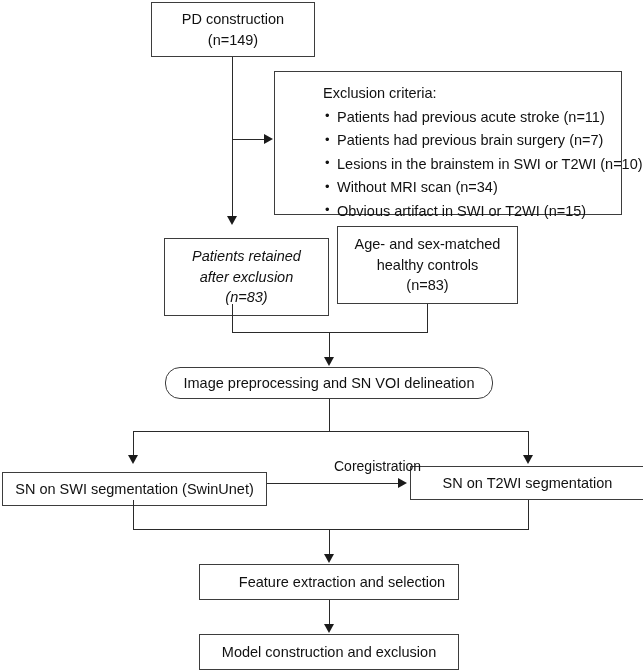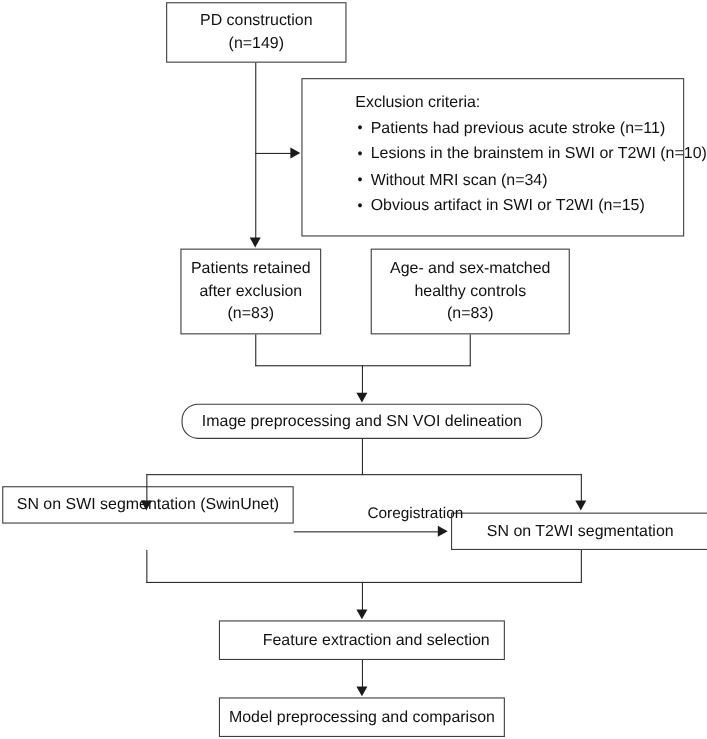--- a/index.html
+++ b/index.html
@@ -107,28 +107,29 @@
       <div>PD construction</div>
       <div>(n=149)</div>
     </div>
   </div>
 
   <div class="node" id="node-exclusion" style="left:274px; top:71px; width:348px; height:144px;padding-left:48px;">
     <div style="width:100%;">
       <div class="excl-title">Exclusion criteria:</div>
       <ul>
         <li>Patients had previous acute stroke (n=11)</li>
+        <li>Patients had previous brain surgery (n=7)</li>
         <li>Lesions in the brainstem in SWI or T2WI (n=10)</li>
         <li>Without MRI scan (n=34)</li>
         <li>Obvious artifact in SWI or T2WI (n=15)</li>
       </ul>
     </div>
   </div>
 
-  <div class="node" id="node-retained" style="left:164px; top:226px; width:128px; height:78px;">
+  <div class="node" id="node-retained" style="left:164px; top:238px; width:165px; height:78px;font-style:italic;">
     <div class="lines">
       <div>Patients retained</div>
       <div>after exclusion</div>
       <div>(n=83)</div>
     </div>
   </div>
 
   <div class="node" id="node-controls" style="left:337px; top:226px; width:181px; height:78px;">
     <div class="lines">
       <div>Age- and sex-matched</div>
@@ -136,41 +137,41 @@
       <div>(n=83)</div>
     </div>
   </div>
 
   <div class="node" id="node-preprocessing" style="left:165px; top:367px; width:328px; height:32px;border-radius:15px;">
     <div class="lines">
       <div>Image preprocessing and SN VOI delineation</div>
     </div>
   </div>
 
-  <div class="node" id="node-swi" style="left:2px; top:442px; width:265px; height:34px;">
+  <div class="node" id="node-swi" style="left:2px; top:472px; width:265px; height:34px;">
     <div class="lines">
       <div>SN on SWI segmentation (SwinUnet)</div>
     </div>
   </div>
 
   <div class="node" id="node-t2wi" style="left:410px; top:466px; width:235px; height:34px;">
     <div class="lines">
       <div>SN on T2WI segmentation</div>
     </div>
   </div>
 
   <div class="node" id="node-feature" style="left:199px; top:564px; width:260px; height:36px;padding-left:26px;">
     <div class="lines">
       <div>Feature extraction and selection</div>
     </div>
   </div>
 
   <div class="node" id="node-model" style="left:199px; top:634px; width:260px; height:36px;">
     <div class="lines">
-      <div>Model preprocessing and comparison</div>
+      <div>Model construction and exclusion</div>
     </div>
   </div>
 
   <div class="conn vline" style="left:232px; top:57px; height:160px;"></div>
   <div class="arrow-down" style="left:227px; top:216px;"></div>
 
   <div class="conn hline" style="left:232px; top:139px; width:33px;"></div>
   <div class="arrow-right" style="left:264px; top:134px;"></div>
 
   <div class="conn vline" style="left:232px; top:304px; height:29px;"></div>

